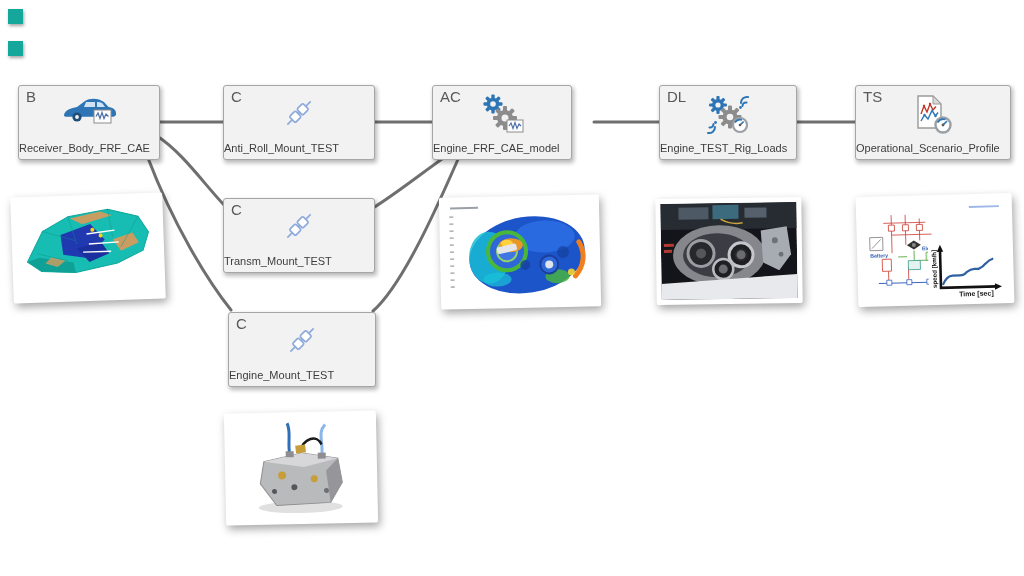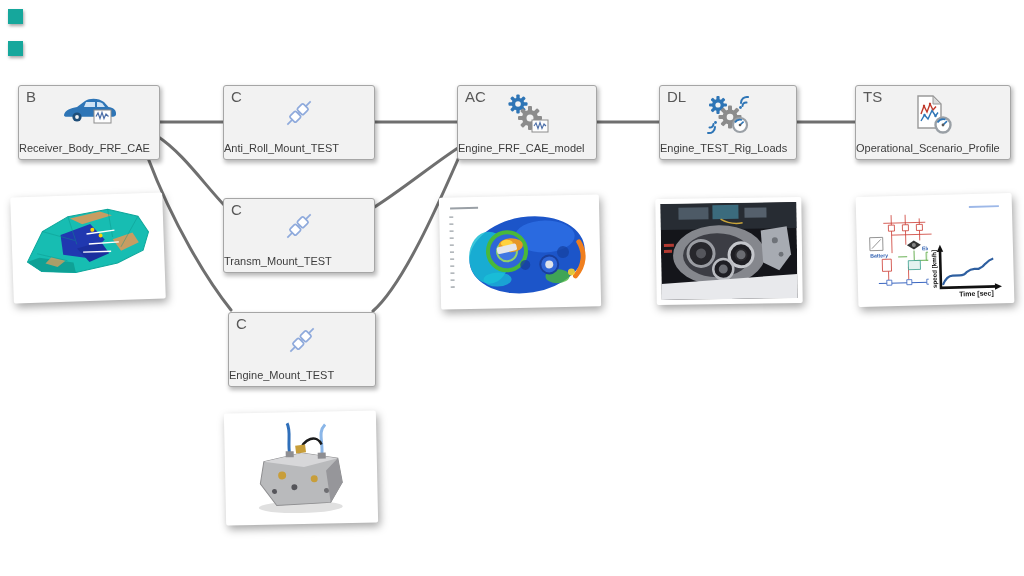--- a/index.html
+++ b/index.html
@@ -22,21 +22,21 @@
     box-shadow:1.5px 2.5px 4px rgba(0,0,0,.28);}
   .badge{position:absolute;top:2px;left:7px;font-size:15px;color:#595959;}
   .icon-wrap{position:absolute;left:0;top:5px;width:100%;display:flex;justify-content:center;}
   .node-label{position:absolute;bottom:5px;left:0;width:100%;text-align:left;
     font-size:11px;color:#3d3d3d;white-space:nowrap;}
 
   #node-receiver-body{left:18px;top:85px;width:140px;}
   #node-anti-roll{left:223px;top:85px;width:150px;}
   #node-transm{left:223px;top:198px;width:150px;}
   #node-engine-mount{left:228px;top:312px;width:146px;}
-  #node-engine-frf{left:457px;top:85px;width:138px;}
+  #node-engine-frf{left:432px;top:85px;width:138px;}
   #node-engine-test-rig{left:659px;top:85px;width:136px;}
   #node-operational{left:855px;top:85px;width:154px;}
 
   #card-car{left:12px;top:195px;transform:rotate(-2deg);}
   #card-fea{left:440px;top:196px;transform:rotate(-1.2deg);}
   #card-photo{left:656px;top:198px;transform:rotate(-0.8deg);}
   #card-scenario{left:857px;top:195px;transform:rotate(-1.5deg);}
   #card-rig{left:225px;top:412px;transform:rotate(-1.2deg);}
 
   svg text{font-family:"Liberation Sans",sans-serif;}

